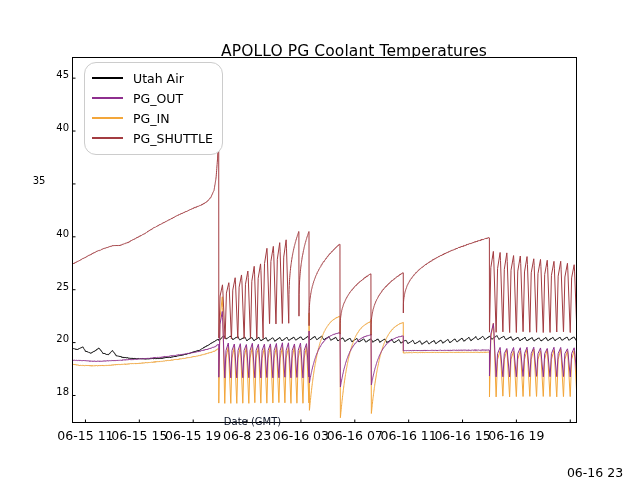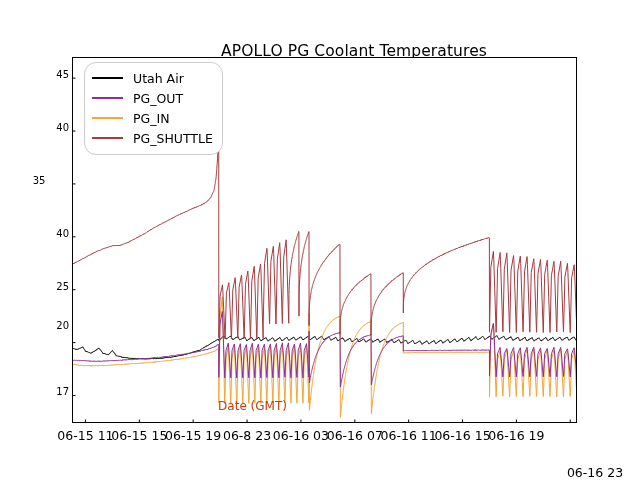--- a/index.html
+++ b/index.html
@@ -38,25 +38,25 @@
     height: 366px;
   }
   #plot-svg {
     position: absolute;
     left: 0;
     top: 0;
   }
   #xlabel {
     position: absolute;
     left: 0;
-    top: 399px;
+    top: 416px;
     width: 505px;
     text-align: center;
-    font-size: 12px;
-    color: #c2410c;
+    font-size: 10px;
+    color: #0f172a;
   }
   .ytick-label {
     position: absolute;
     right: 508px;
     text-align: right;
     width: 60px;
     font-size: 10px;
     color: #000000;
   }
   .xtick-label {
@@ -143,22 +143,22 @@
         </div>
         <div class="legend-row">
           <span class="legend-swatch" style="background: rgb(243, 166, 58);"></span>
           <span class="legend-text">PG_IN</span>
         </div>
         <div class="legend-row">
           <span class="legend-swatch" style="background: rgb(163, 60, 65);"></span>
           <span class="legend-text">PG_SHUTTLE</span>
         </div>
       </div>
-  <div class="ytick-label" style="top: 329.497px;">17</div>
-      <div class="ytick-label" style="top: 263px;">20</div>
+  <div class="ytick-label" style="top: 329.497px;">18</div>
+      <div class="ytick-label" style="top: 276px;">20</div>
       <div class="ytick-label" style="top: 223.717px;">25</div>
       <div class="ytick-label" style="top: 170.827px;">40</div>
       <div class="ytick-label" style="top: 117.936px; text-align: center;">35</div>
       <div class="ytick-label" style="top: 65.0462px;">40</div>
       <div class="ytick-label" style="top: 12.1561px;">45</div>
       <div class="xtick-label" style="left: -31.5333px;">06-15 11</div>
       <div class="xtick-label" style="left: 22.3333px;">06-15 15</div>
       <div class="xtick-label" style="left: 76.2px;">06-15 19</div>
       <div class="xtick-label" style="left: 130.067px;">06-8 23</div>
       <div class="xtick-label" style="left: 183.933px;">06-16 03</div>

